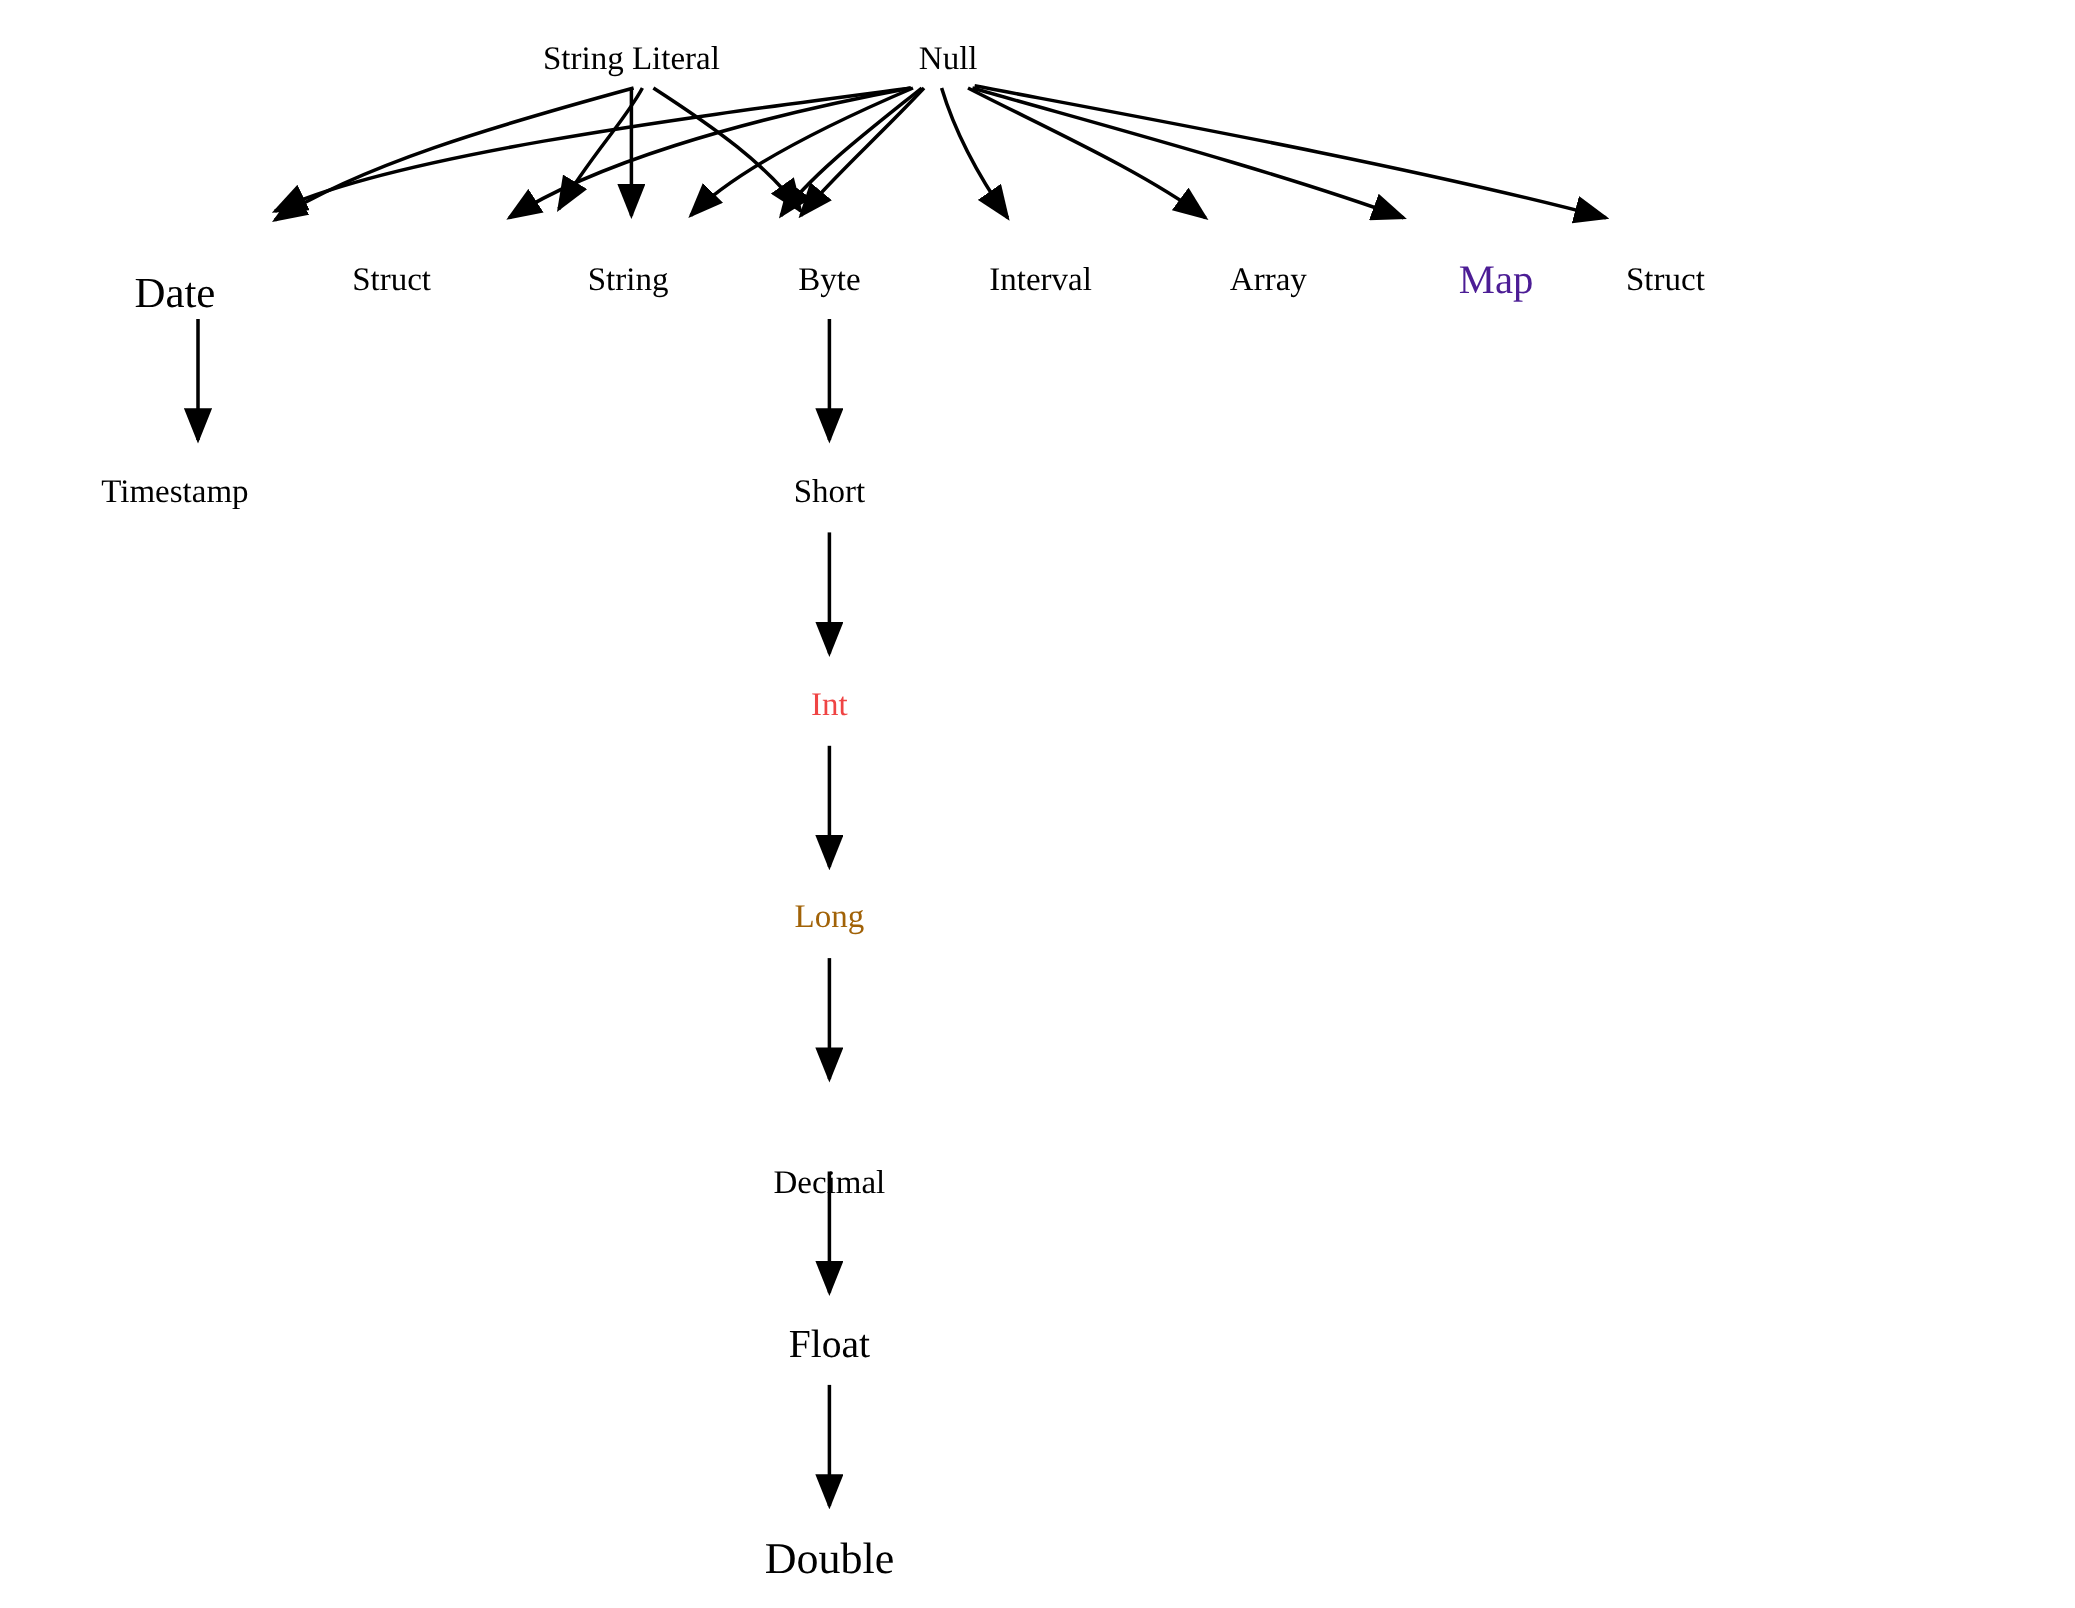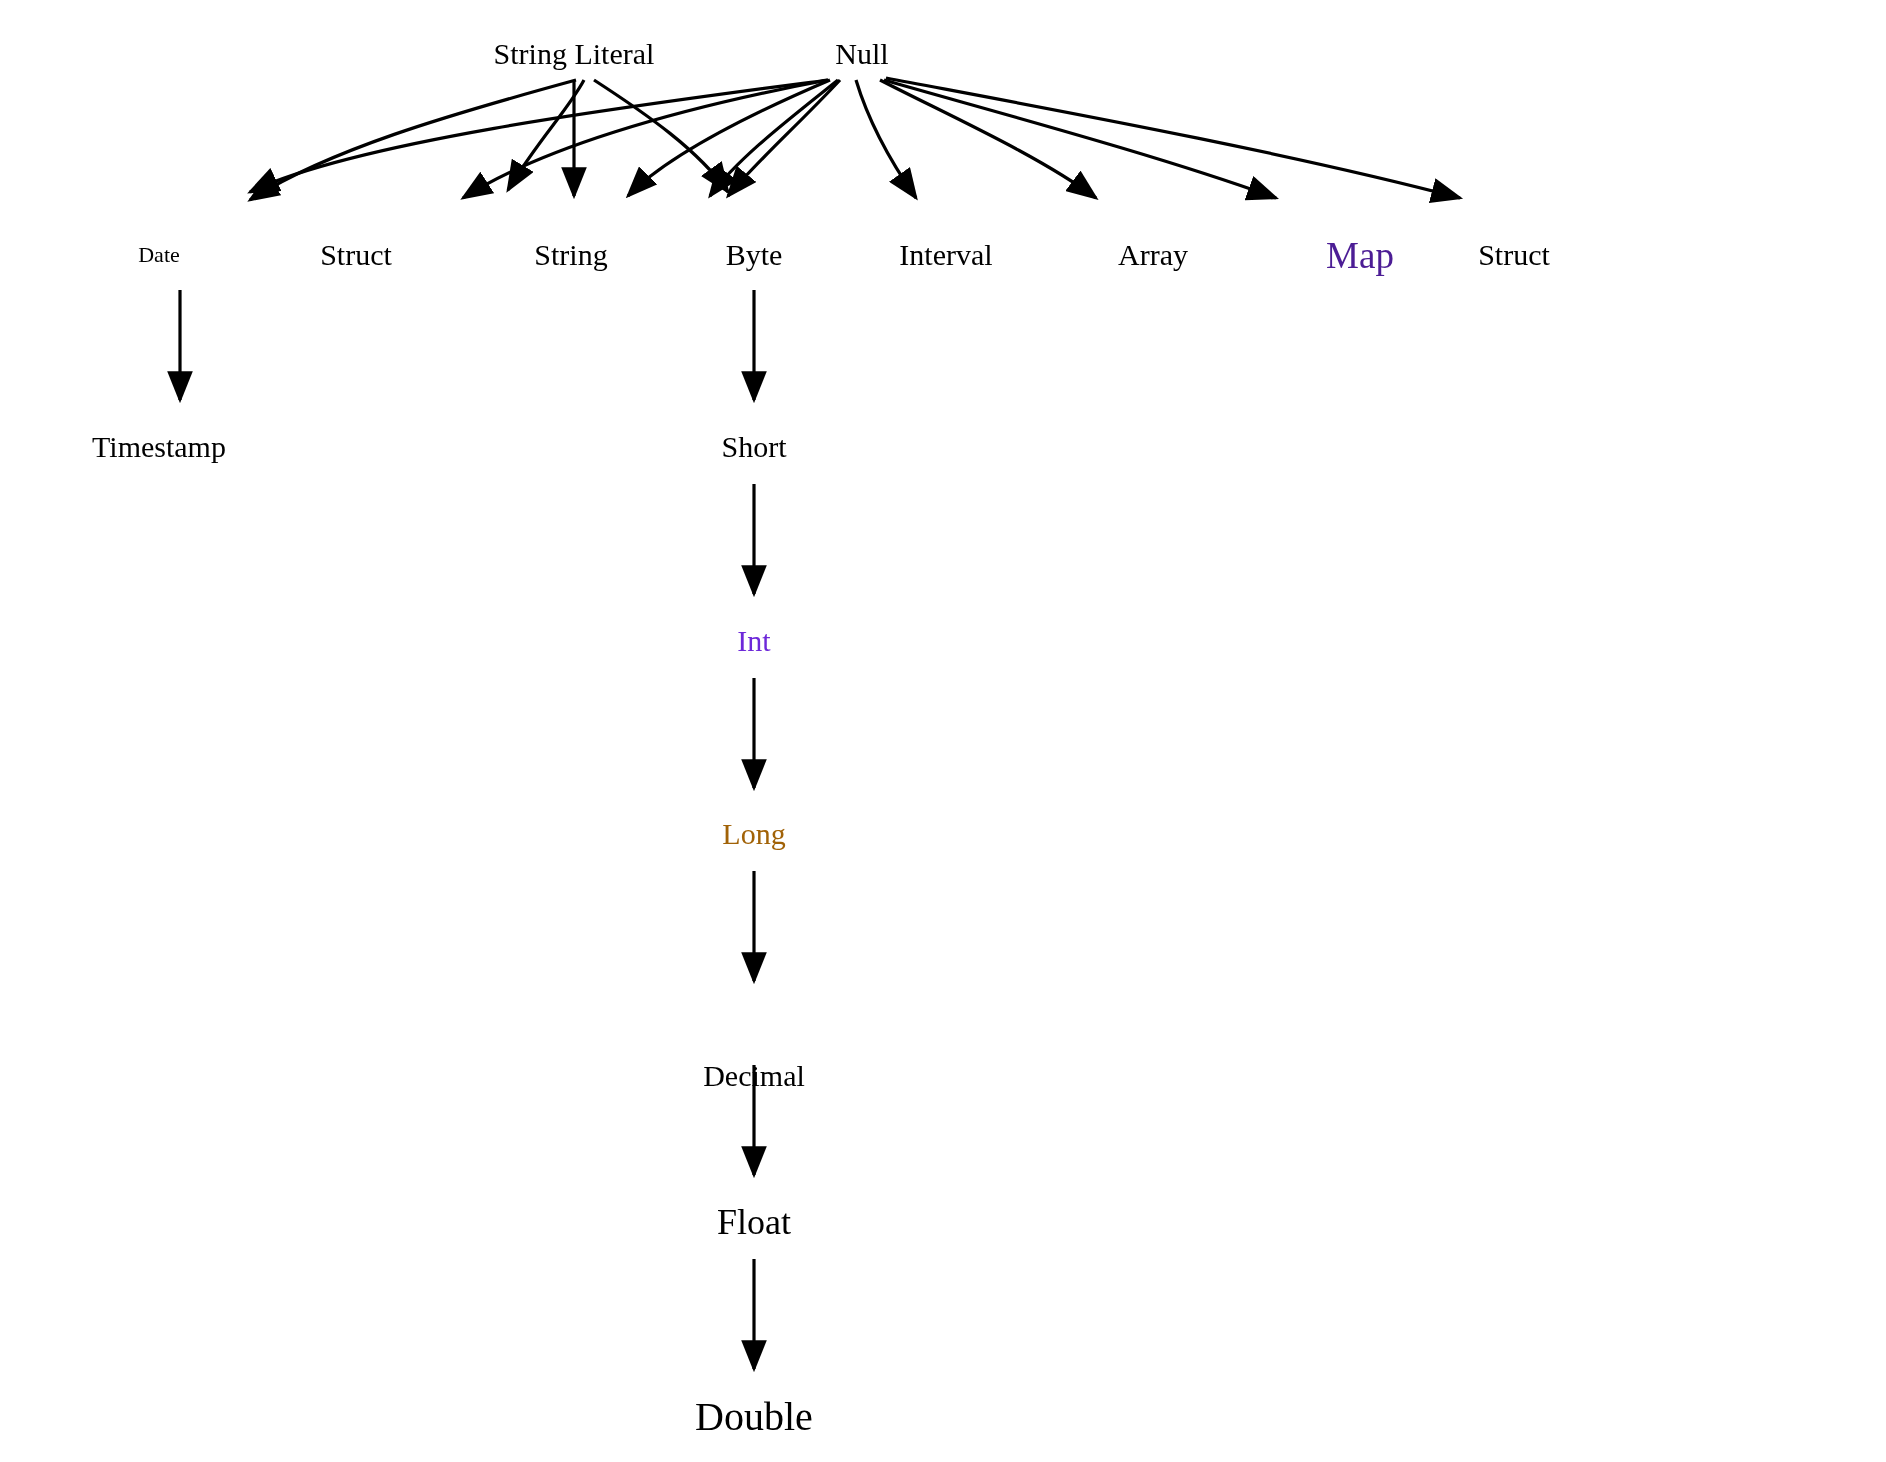--- a/index.html
+++ b/index.html
@@ -69,30 +69,30 @@
         <path d="M 726 678 L 726 788" stroke="#000000"></path>
         <path d="M 726 871 L 726 981" stroke="#000000"></path>
         <path d="M 726 1065 L 726 1175" stroke="#000000"></path>
         <path d="M 726 1259 L 726 1369" stroke="#000000"></path>
       </g>
   </svg>
 
   <div id="nodes">
       <div class="node-label" style="left: 546px; top: 54px; color: rgb(0, 0, 0); font-size: 30px;">String Literal</div>
       <div class="node-label" style="left: 834px; top: 54px; color: rgb(0, 0, 0); font-size: 30px;">Null</div>
-      <div class="node-label" style="left: 131px; top: 255px; color: rgb(0, 0, 0); font-size: 22px;">Date</div>
+      <div class="node-label" style="left: 131px; top: 267px; color: rgb(0, 0, 0); font-size: 39px;">Date</div>
       <div class="node-label" style="left: 328px; top: 255px; color: rgb(0, 0, 0); font-size: 30px;">Struct</div>
       <div class="node-label" style="left: 543px; top: 255px; color: rgb(0, 0, 0); font-size: 30px;">String</div>
       <div class="node-label" style="left: 726px; top: 255px; color: rgb(0, 0, 0); font-size: 30px;">Byte</div>
       <div class="node-label" style="left: 918px; top: 255px; color: rgb(0, 0, 0); font-size: 30px;">Interval</div>
       <div class="node-label" style="left: 1125px; top: 255px; color: rgb(0, 0, 0); font-size: 30px;">Array</div>
       <div class="node-label" style="left: 1332px; top: 255px; color: #4c1d95; font-size: 37px;">Map</div>
       <div class="node-label" style="left: 1486px; top: 255px; color: rgb(0, 0, 0); font-size: 30px;">Struct</div>
       <div class="node-label" style="left: 131px; top: 447px; color: rgb(0, 0, 0); font-size: 30px;">Timestamp</div>
       <div class="node-label" style="left: 726px; top: 447px; color: rgb(0, 0, 0); font-size: 30px;">Short</div>
-      <div class="node-label" style="left: 726px; top: 641px; color: #6d28d9; font-size: 30px;">Int</div>
+      <div class="node-label" style="left: 726px; top: 641px; color: #ef4444; font-size: 30px;">Int</div>
       <div class="node-label" style="left: 726px; top: 834px; color: #a16207; font-size: 30px;">Long</div>
       <div class="node-label" style="left: 726px; top: 1076px; color: rgb(0, 0, 0); font-size: 30px;">Decimal</div>
       <div class="node-label" style="left: 726px; top: 1222px; color: rgb(0, 0, 0); font-size: 36px;">Float</div>
       <div class="node-label" style="left: 726px; top: 1417px; color: rgb(0, 0, 0); font-size: 40px;">Double</div>
     </div>
 
 </div>
 
 </body></html>

